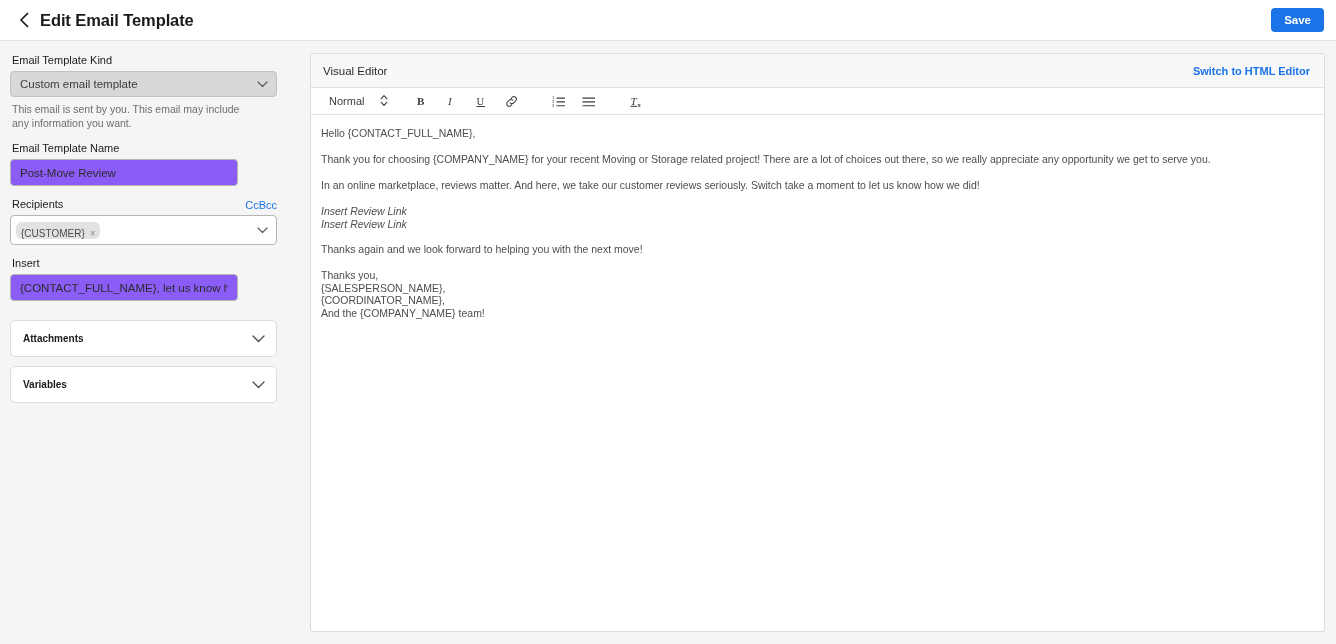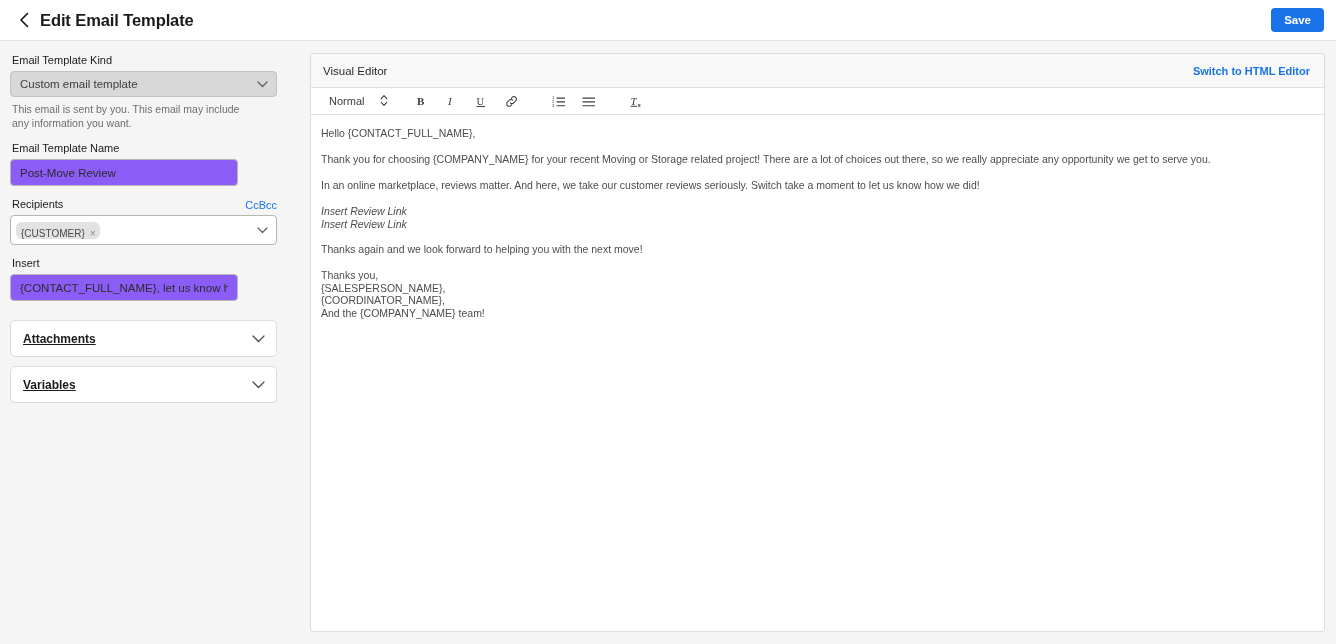--- a/index.html
+++ b/index.html
@@ -167,24 +167,23 @@
     background: #ffffff;
     border: 1px solid #dcdcdc;
     border-radius: 5px;
     display: flex;
     align-items: center;
     padding: 0 11px 0 12px;
     margin-bottom: 9px;
     cursor: pointer;
   }
   .accordion-label {
-    font-size: 12px;
+    font-size: 10px;
     color: #1a1a1a;
     font-weight: bold;
-    text-decoration: underline;
   }
   .accordion .chev { margin-left: auto; }
 
   .chev { display: inline-flex; color: #5b5b5b; }
 
   
   .editor-wrap {
     flex: 1;
     padding: 12px 11px 0 14px;
   }

